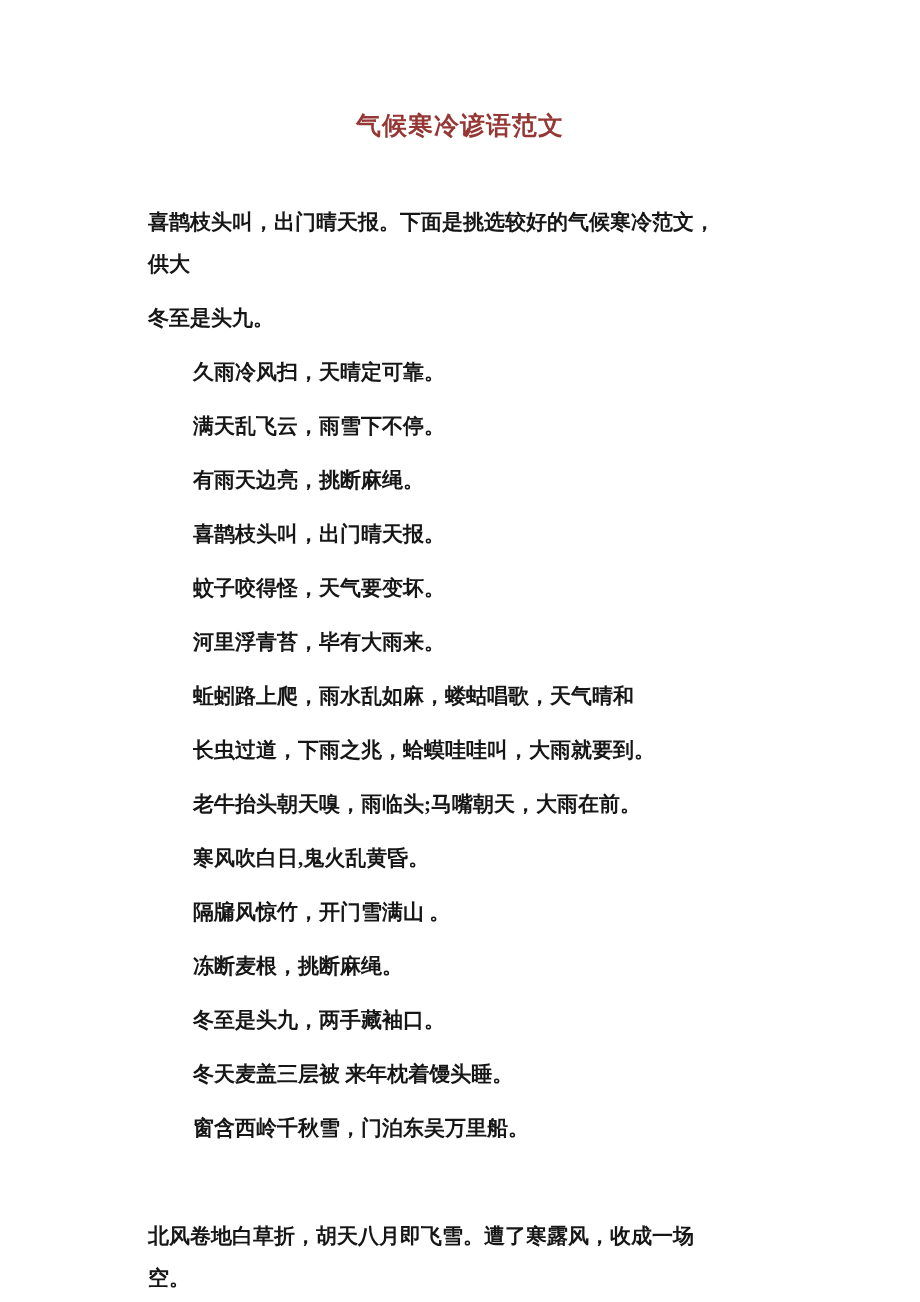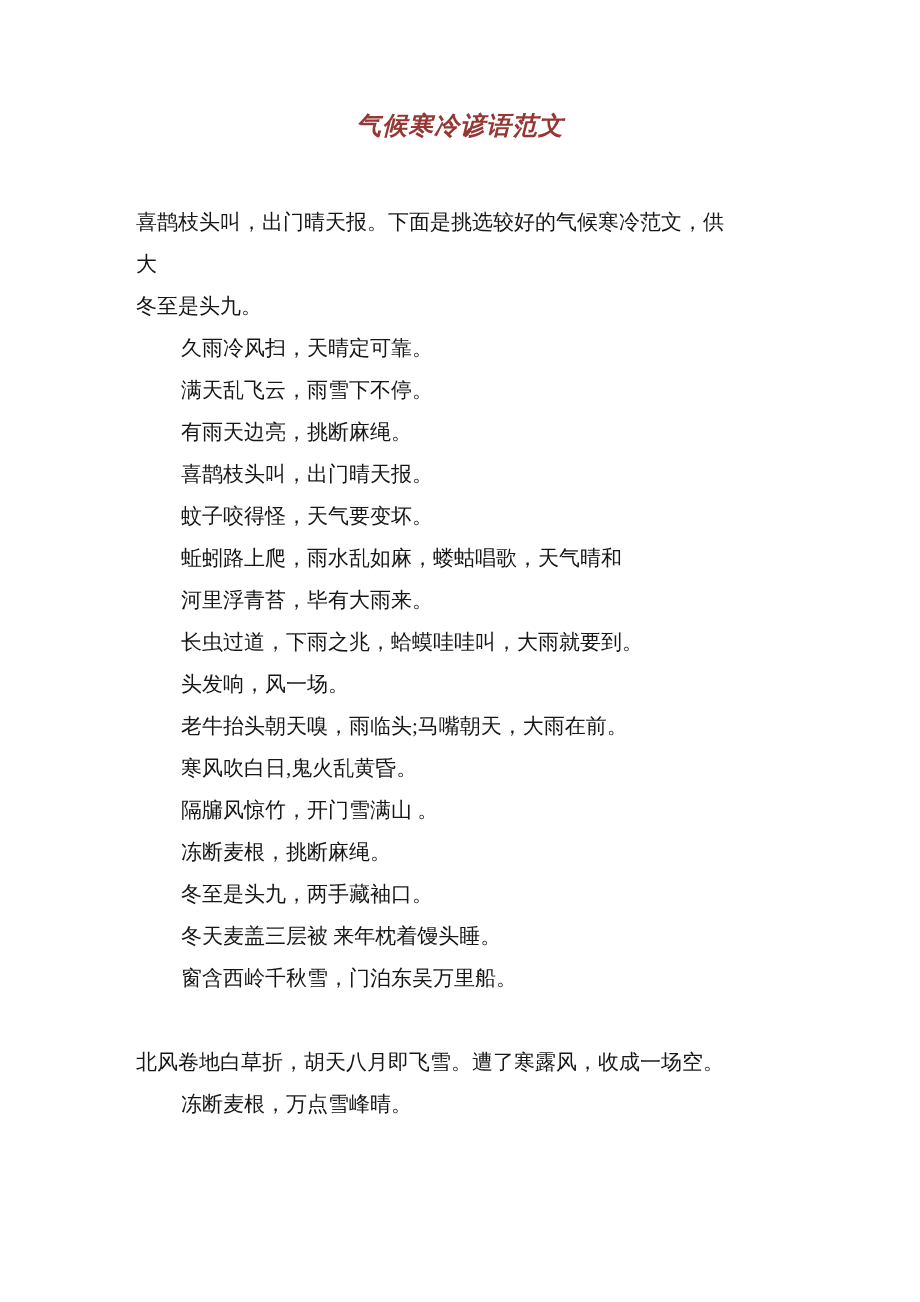--- a/index.html
+++ b/index.html
@@ -12,52 +12,50 @@
     font-family: "Liberation Serif", "DejaVu Serif", serif;
   }
   .doc-title {
     margin: 112px 0 0 0;
     text-align: center;
     font-size: 25px;
     line-height: 28px;
     font-weight: bold;
     color: #953734;
     letter-spacing: 1px;
-    font-style: italic;
   }
   .doc-body {
     margin: 61px 0 0 136px;
     width: 606px;
     font-size: 21px;
     line-height: 42px;
     color: #161616;
   }
-  .doc-body p { margin: 0; padding: 0; }
+  .doc-body p { margin: 12px; padding: 0; font-weight: bold; }
   .indent { text-indent: 45px; }
   .blank-line { height: 42px; }
 </style>
 </head>
 <body>
 
 <div class="page">
   <h1 class="doc-title">气候寒冷谚语范文</h1>
 
   <div class="doc-body">
     <p>喜鹊枝头叫，出门晴天报。下面是挑选较好的气候寒冷范文，供大</p>
     <p>冬至是头九。</p>
 
     <p class="indent">久雨冷风扫，天晴定可靠。</p>
     <p class="indent">满天乱飞云，雨雪下不停。</p>
     <p class="indent">有雨天边亮，挑断麻绳。</p>
     <p class="indent">喜鹊枝头叫，出门晴天报。</p>
     <p class="indent">蚊子咬得怪，天气要变坏。</p>
+    <p class="indent">河里浮青苔，毕有大雨来。</p>
     <p class="indent">蚯蚓路上爬，雨水乱如麻，蝼蛄唱歌，天气晴和</p>
-    <p class="indent">河里浮青苔，毕有大雨来。</p>
     <p class="indent">长虫过道，下雨之兆，蛤蟆哇哇叫，大雨就要到。</p>
-    <p class="indent">头发响，风一场。</p>
     <p class="indent">老牛抬头朝天嗅，雨临头;马嘴朝天，大雨在前。</p>
     <p class="indent">寒风吹白日,鬼火乱黄昏。</p>
     <p class="indent">隔牖风惊竹，开门雪满山 。</p>
     <p class="indent">冻断麦根，挑断麻绳。</p>
     <p class="indent">冬至是头九，两手藏袖口。</p>
     <p class="indent">冬天麦盖三层被 来年枕着馒头睡。</p>
     <p class="indent">窗含西岭千秋雪，门泊东吴万里船。</p>
 
     <div class="blank-line"></div>
 

